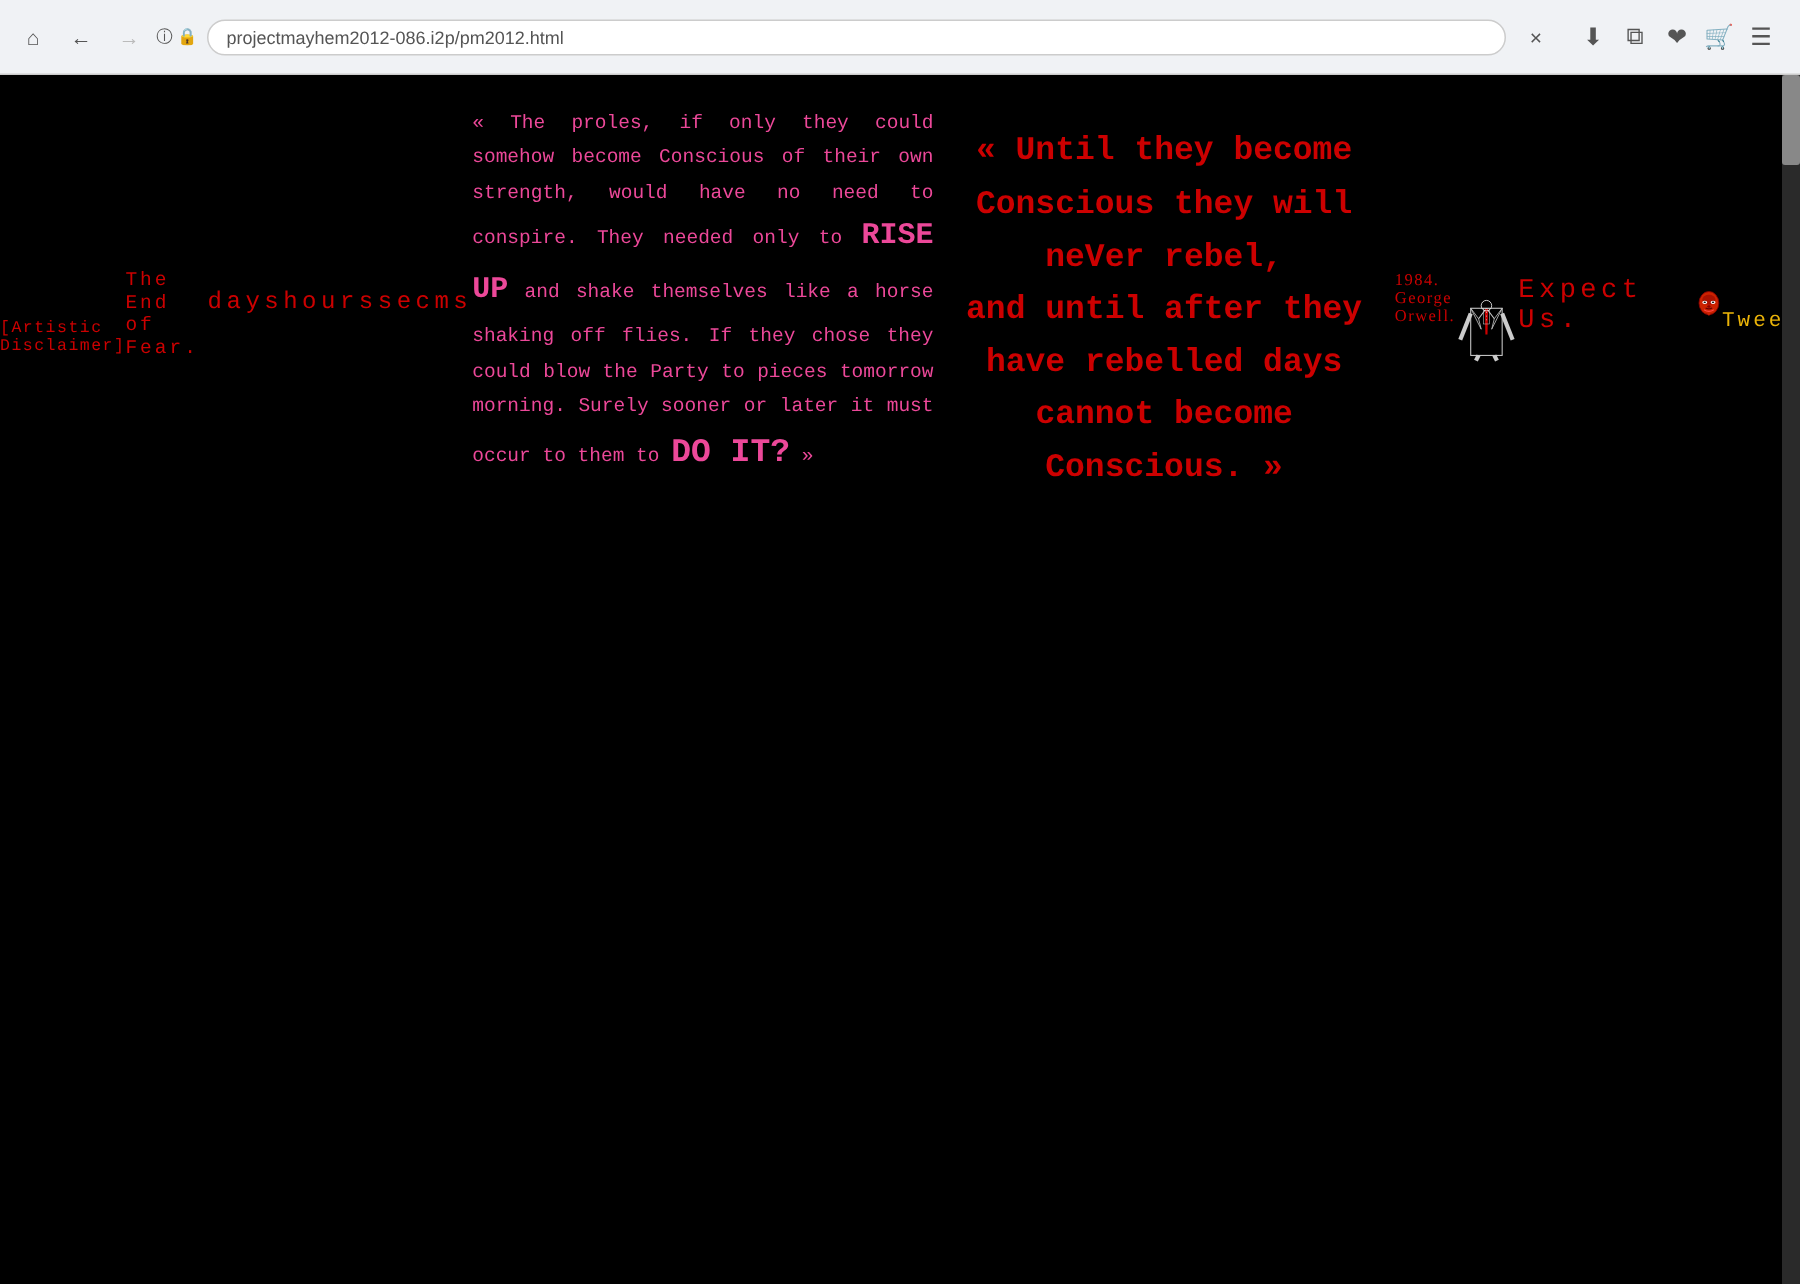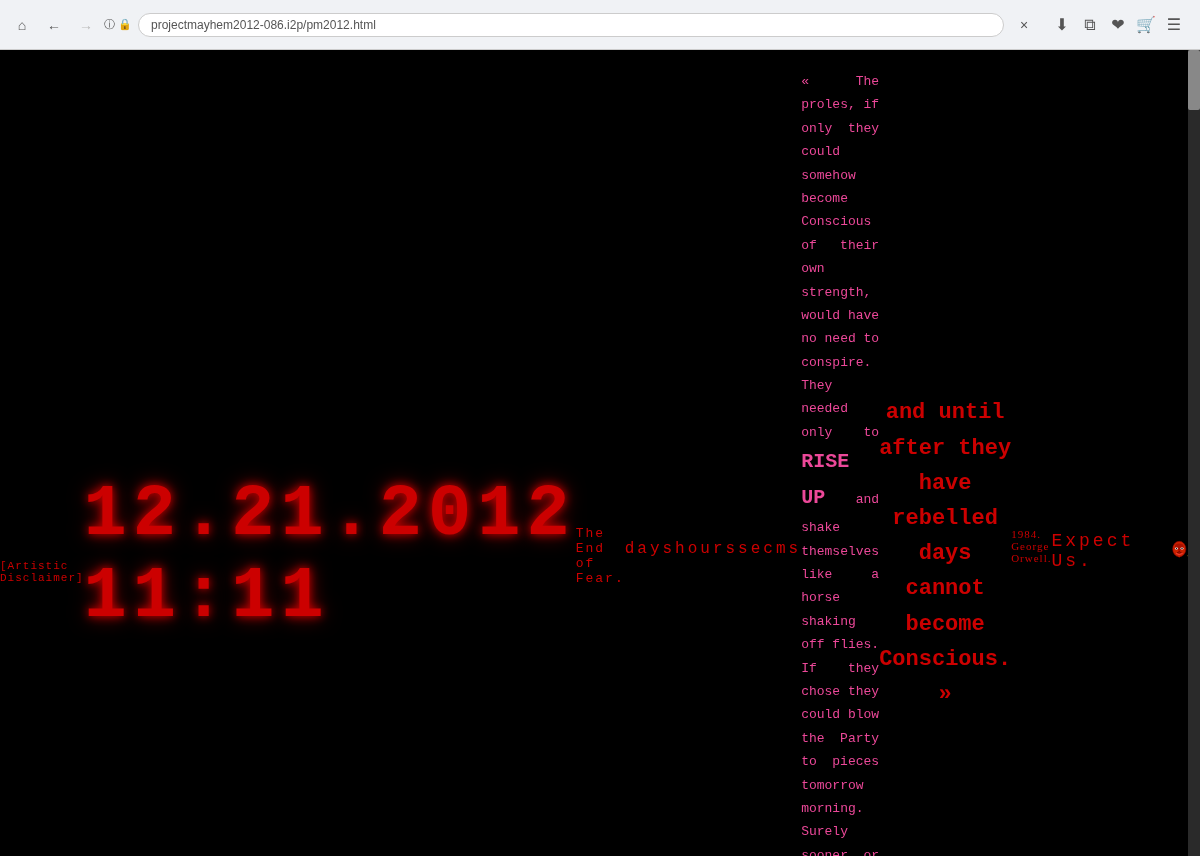--- a/index.html
+++ b/index.html
@@ -258,38 +258,36 @@
       <span class="browser-icon">🛒</span>
       <span class="browser-icon">☰</span>
     </div>
   </div>
 
   <div class="page-content">
     <div class="inner-content">
 
       <div class="artistic-disclaimer">[Artistic Disclaimer]</div>
 
-      <div class="countdown">
-        <span>12.21.2012  11:11</span>
-      </div>
 
       <div class="countdown-subtitle">The End of Fear.</div>
 
       <div class="countdown-labels">
         <span>days</span>
         <span>hours</span>
         <span>sec</span>
         <span>ms</span>
       </div>
 
       <div class="quote-main">
         <span>« The proles, if only they could somehow become Conscious of their own strength, would have no need to conspire. They needed only to </span><span class="rise-up">RISE  UP</span><span> and shake themselves like a horse shaking off flies. If they chose they could blow the Party to pieces tomorrow morning. Surely sooner or later it must occur to them to </span><span class="do-it">DO  IT?</span><span> »</span>
       </div>
 
       <div class="big-quote">
+        <div>« Until they become Conscious they will neVer rebel,</div>
         <div>and until after they have rebelled days cannot become Conscious. »</div>
       </div>
 
       <div class="attribution">1984. George Orwell.</div>
 
       <svg class="anonymous-figure" viewBox="0 0 120 180" xmlns="http://www.w3.org/2000/svg">
 
         <rect x="30" y="80" width="60" height="90" fill="none" stroke="#ccc" stroke-width="2"></rect>
 
         <line x1="60" y1="80" x2="45" y2="100" stroke="#ccc" stroke-width="2"></line>

